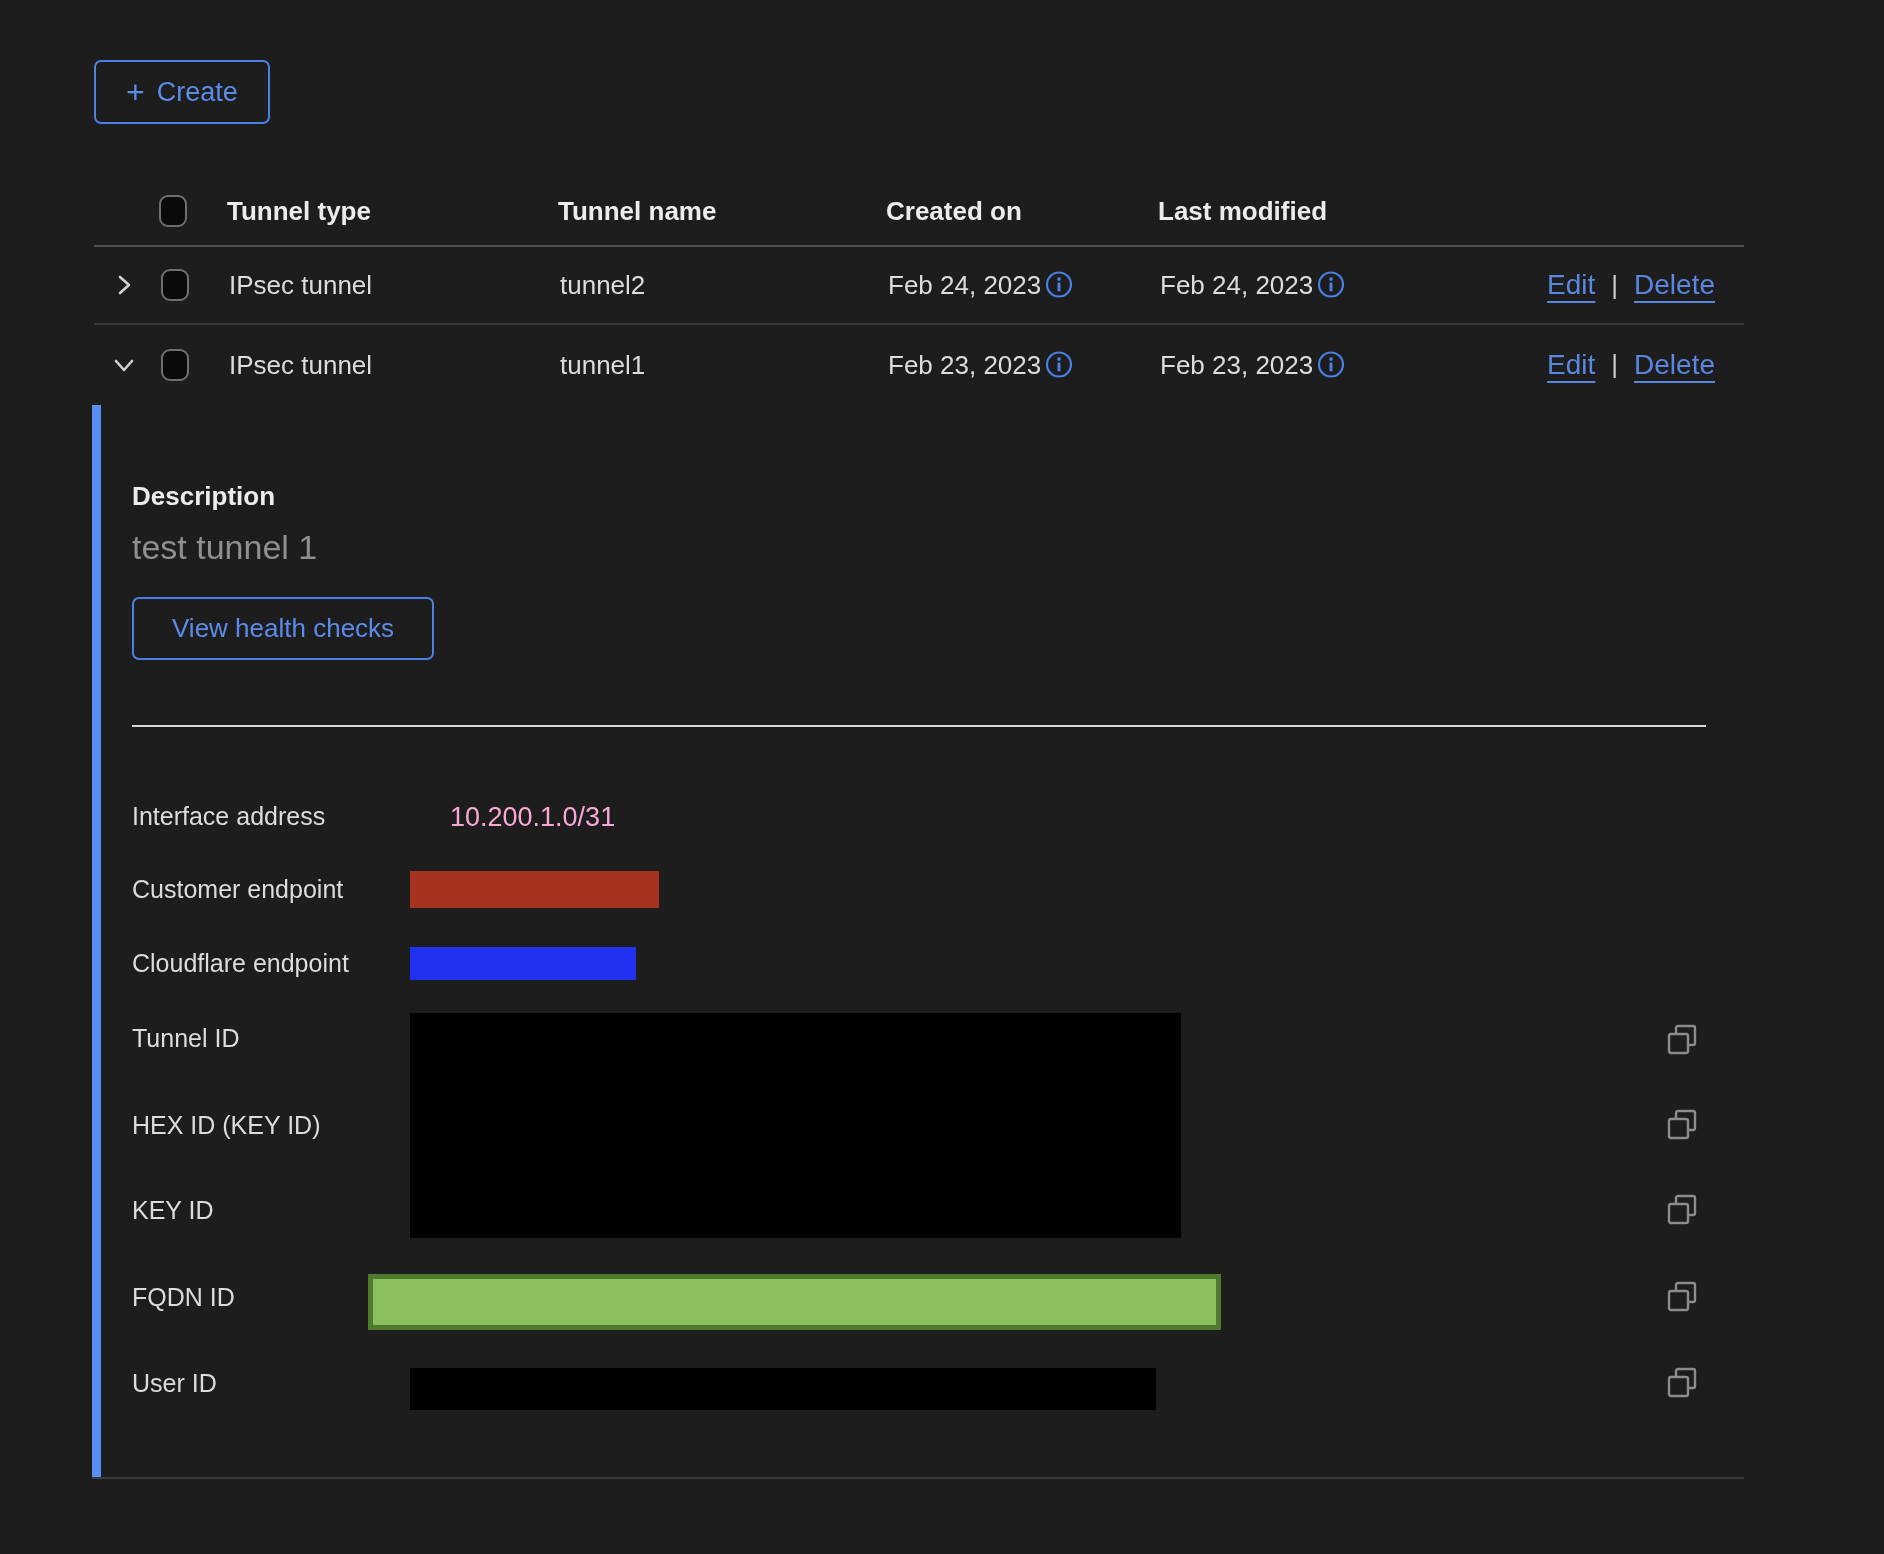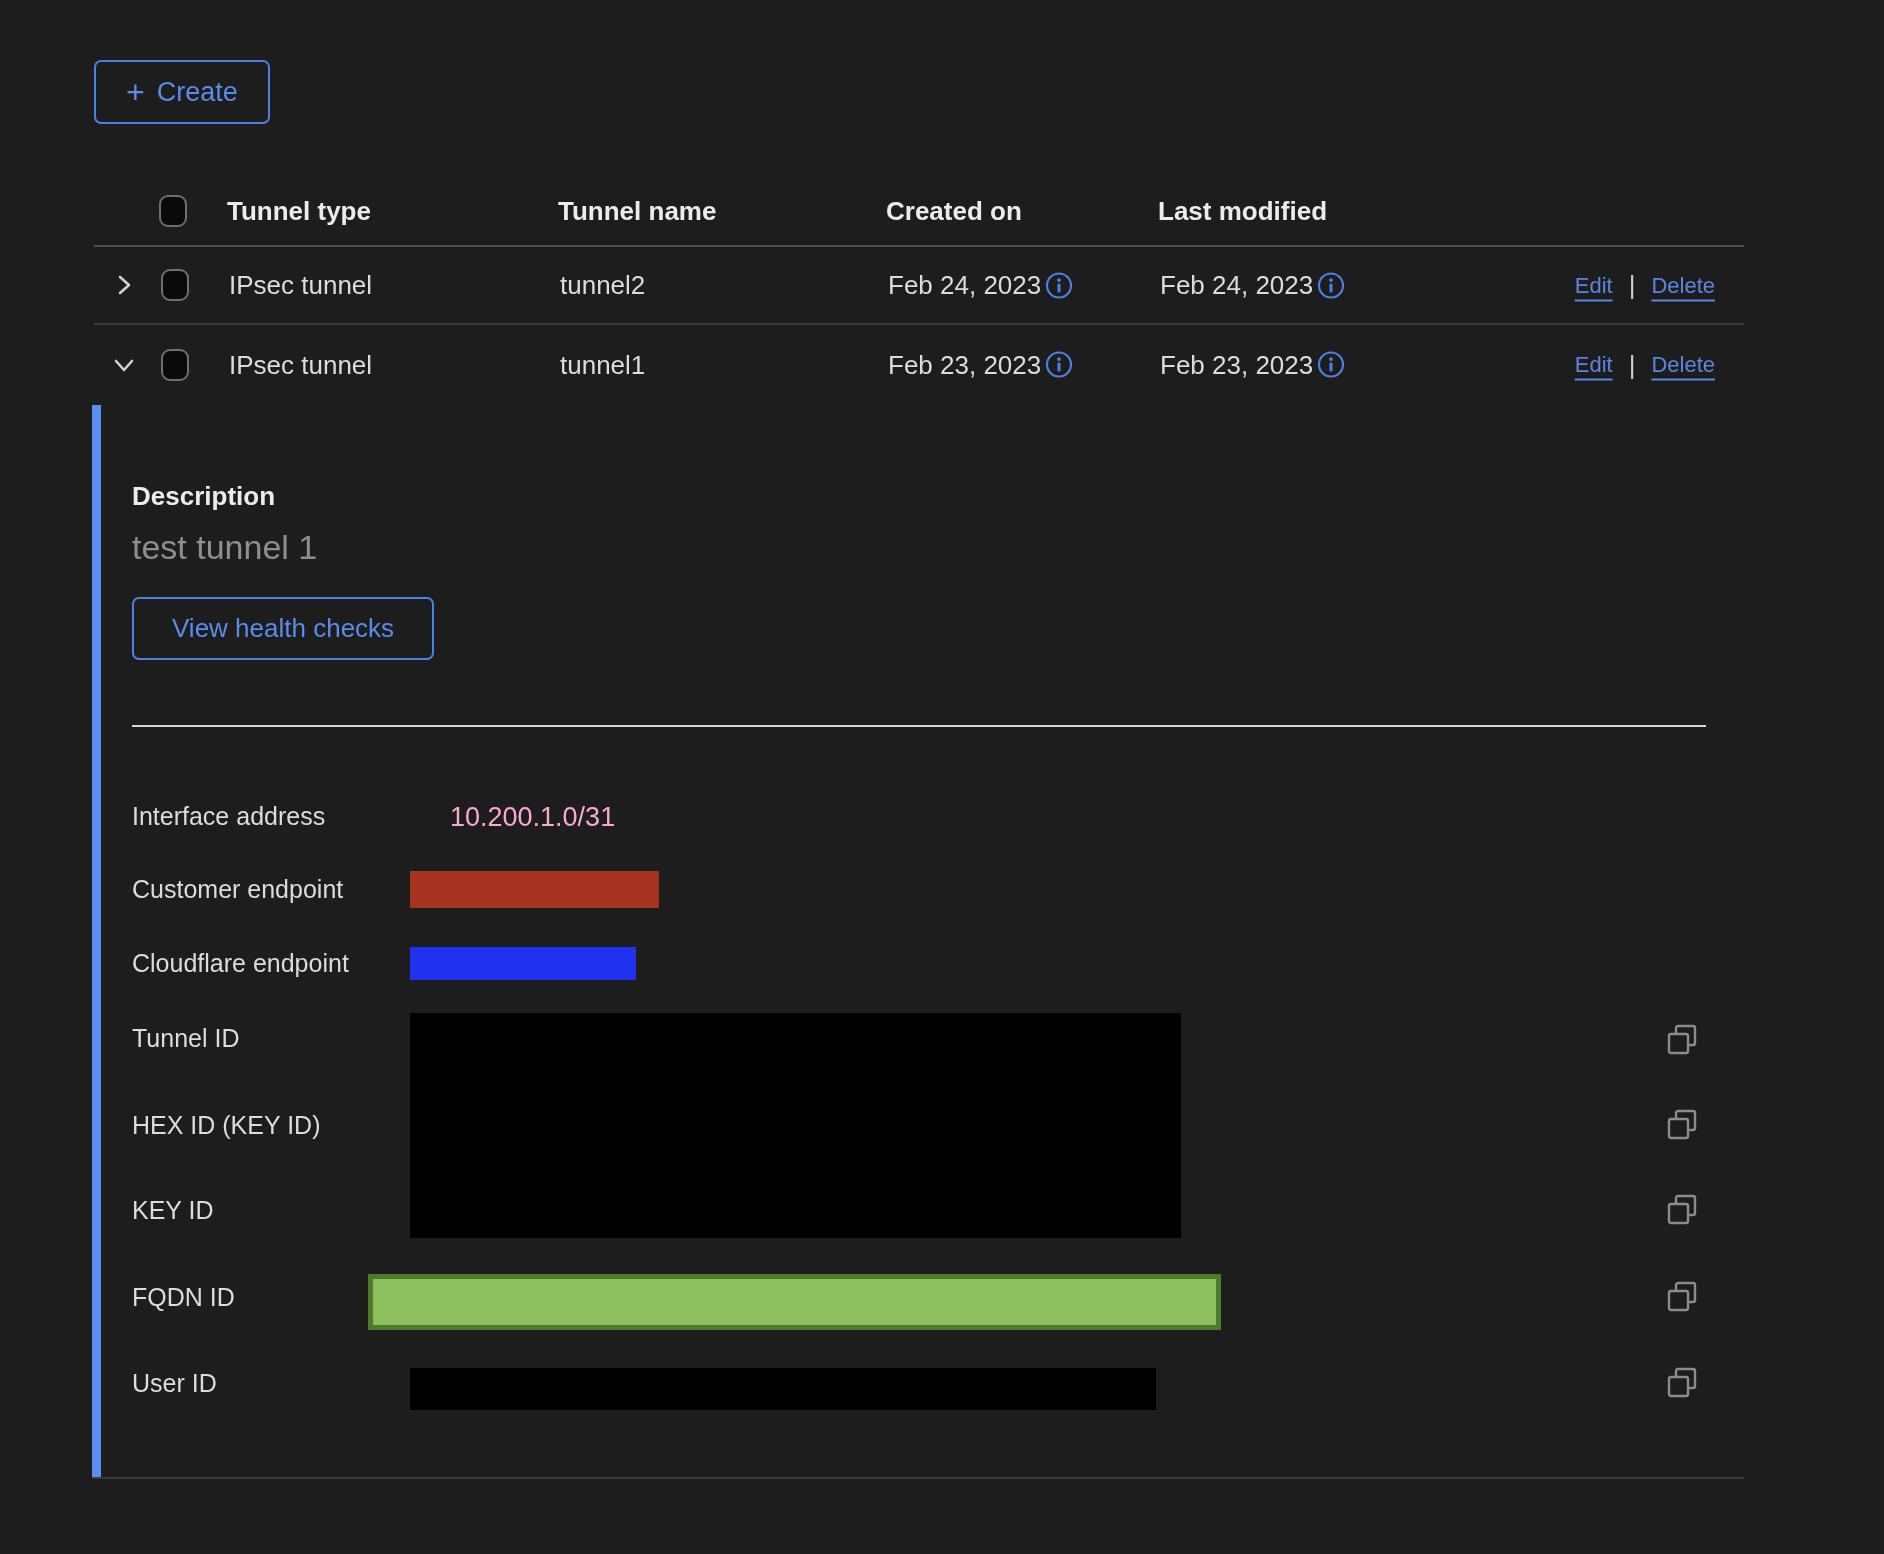--- a/index.html
+++ b/index.html
@@ -51,23 +51,23 @@
   .chev-btn{left:104px;width:36px;height:36px;background:none;border:none;cursor:pointer;display:flex;align-items:center;justify-content:center;}
   .checkbox{
     width:28px;height:32px;border:2px solid #6f6f6f;border-radius:9px;
     background:#0a0a0a;cursor:pointer;
   }
   .cb-pos{left:159px;}
   .col-type{left:227px;}
   .col-name{left:558px;}
   .col-created{left:886px;}
   .col-modified{left:1158px;}
-  .date-wrap{display:flex;align-items:center;gap:3px;}
+  .date-wrap{display:flex;align-items:flex-start;gap:3px;}
   .actions{position:absolute;right:171px;top:50%;transform:translateY(-50%);display:flex;align-items:center;gap:16px;font-size:26px;}
-  .lnk{color:#5b86e0;text-decoration:underline;text-underline-offset:7px;text-decoration-thickness:2px;cursor:pointer;background:none;border:none;font-size:22px;font-family:"Liberation Sans", sans-serif;}
+  .lnk{color:#5b86e0;text-decoration:underline;text-underline-offset:7px;text-decoration-thickness:2px;cursor:pointer;background:none;border:none;font-size:28px;font-family:"Liberation Sans", sans-serif;}
   .pipe{color:#cfcfcf;}
 
   
   .panel-line{position:absolute;left:92px;top:405px;width:9px;height:1073px;background:var(--panel-line-blue);}
   .desc-label{position:absolute;left:132px;top:443px;font-size:26px;font-weight:bold;color:#ececec;margin-top:38px;}
   .desc-value{position:absolute;left:132px;top:528px;font-size:34px;color:var(--text-secondary);}
   .health-btn{
     position:absolute;left:132px;top:597px;height:63px;padding:0 38px;
     background:transparent;border:2px solid var(--accent-blue);border-radius:7px;
     color:#5b8cea;font-size:26px;cursor:pointer;font-family:"Liberation Sans", sans-serif;

